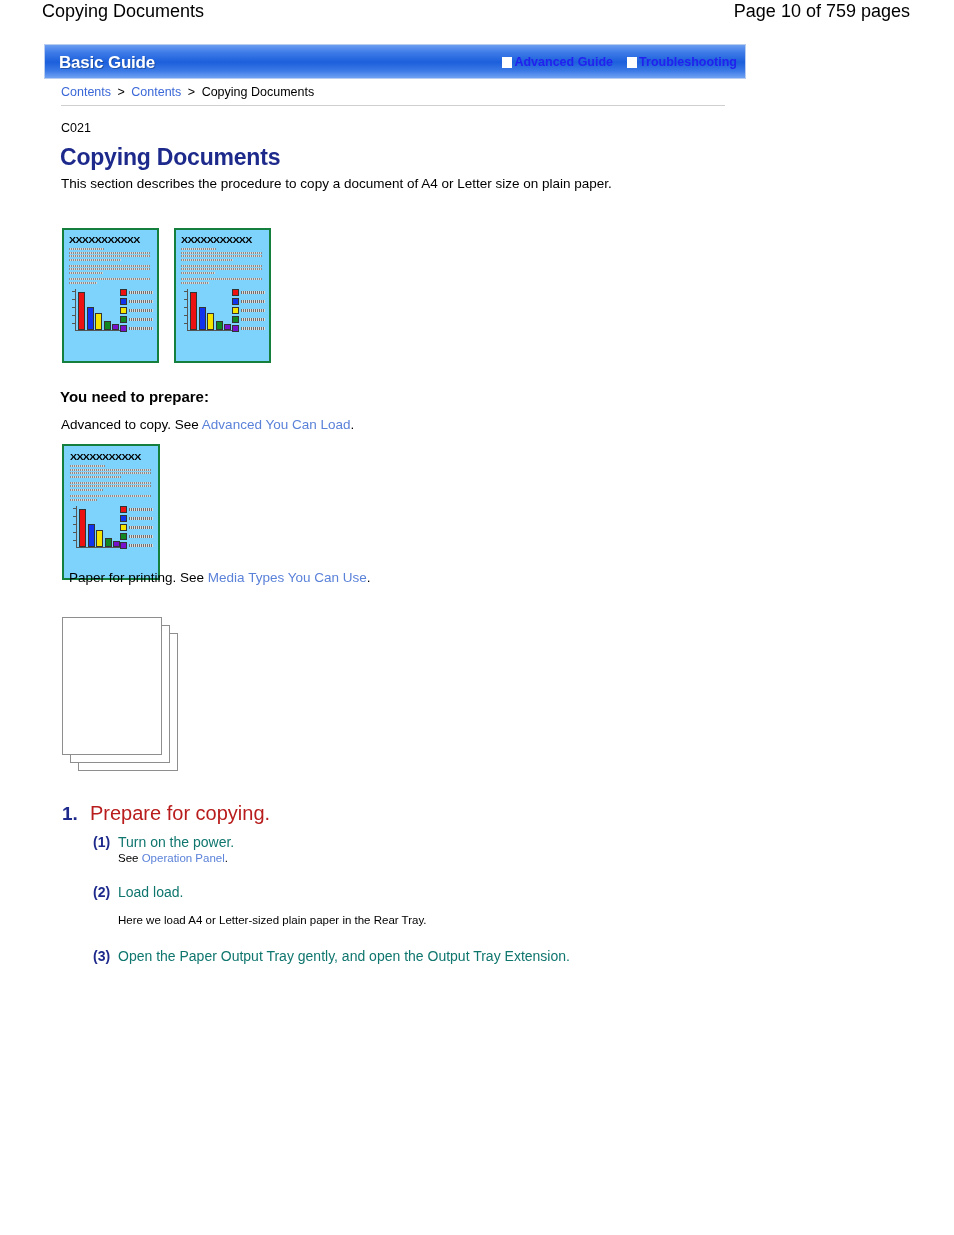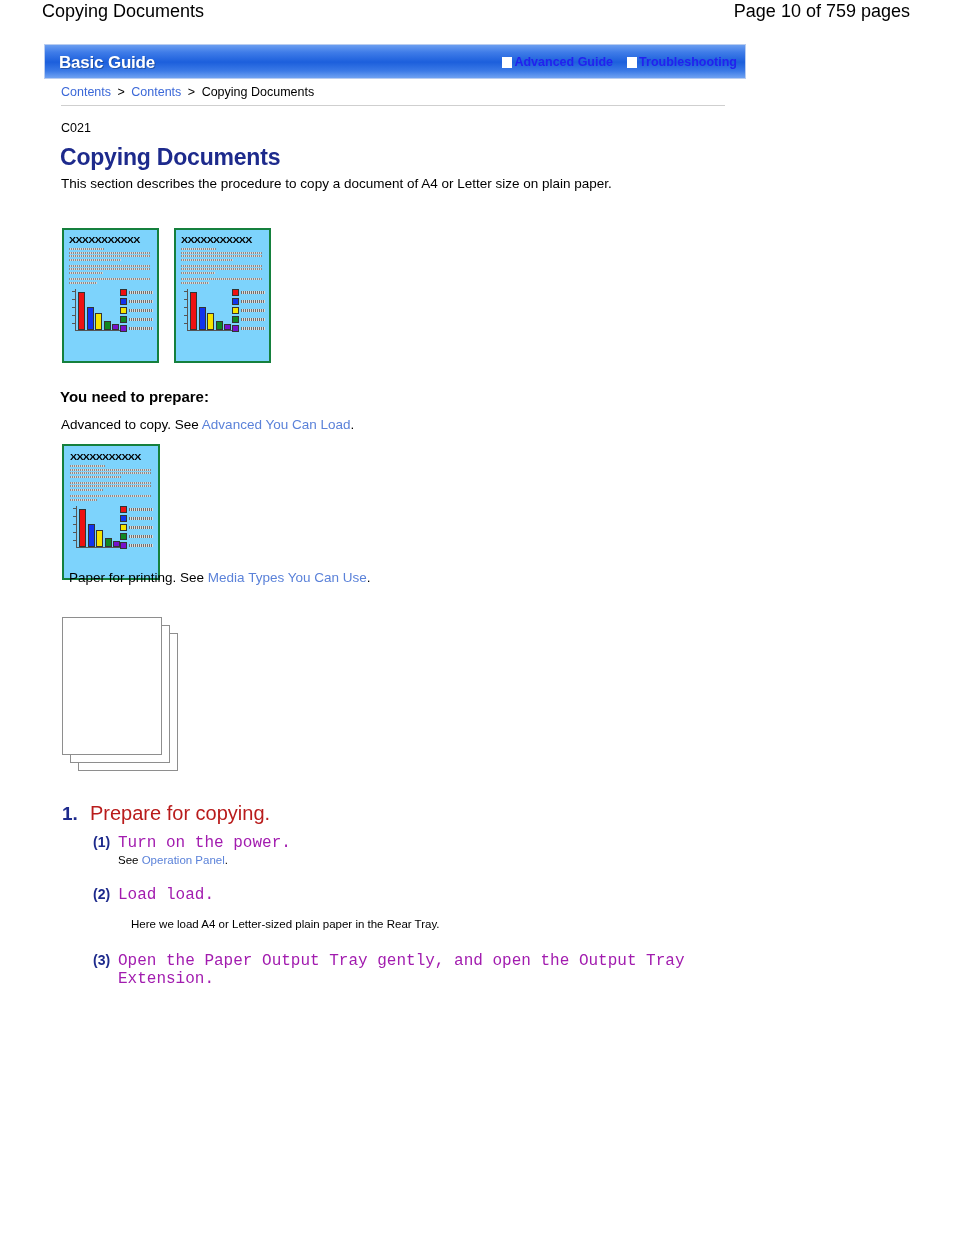--- a/index.html
+++ b/index.html
@@ -270,29 +270,29 @@
 
   .substep { margin-left: 31px; margin-bottom: 2px; }
   .sub-head { display: flex; align-items: baseline; }
   .sub-num {
     font-size: 14px;
     font-weight: bold;
     color: #1d2a8c;
     width: 25px;
     flex: none;
   }
-  .sub-text { font-size: 16px; color: #a21caf; font-family: Liberation Mono, monospace; }
+  .sub-text { font-size: 14px; color: #0f766e; }
   .sub-note {
     margin-left: 25px;
     font-size: 11.5px;
     color: #000;
     margin-top: 2px;
   }
   .sub-note2 {
-    margin-left: 38px;
+    margin-left: 25px;
     font-size: 11.5px;
     color: #000;
     margin-top: 14px;
   }
   .gap-a { height: 18px; }
   .gap-b { height: 20px; }
 </style>
 </head>
 <body>
 

